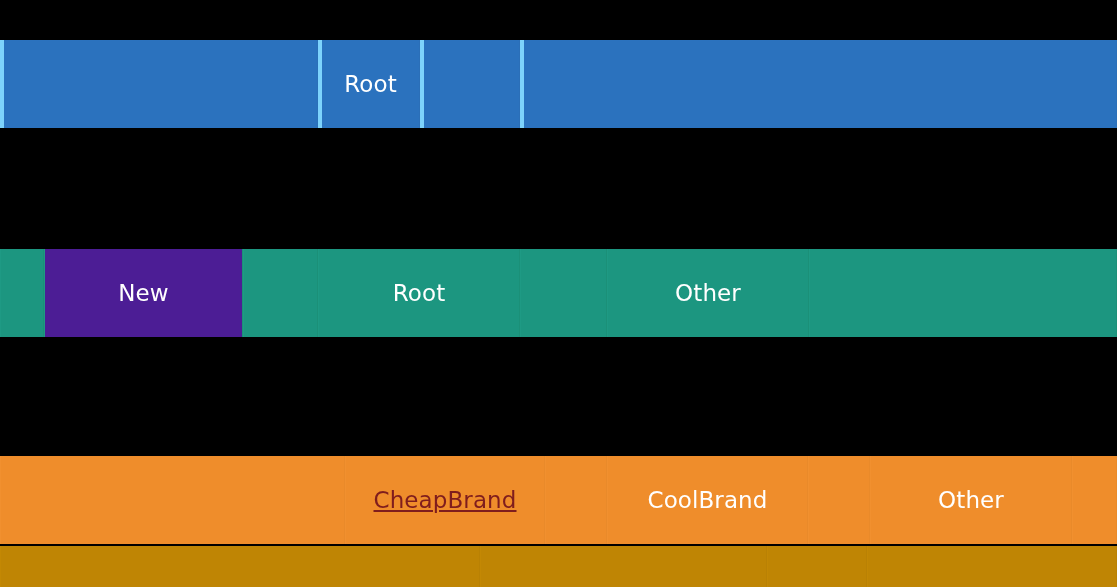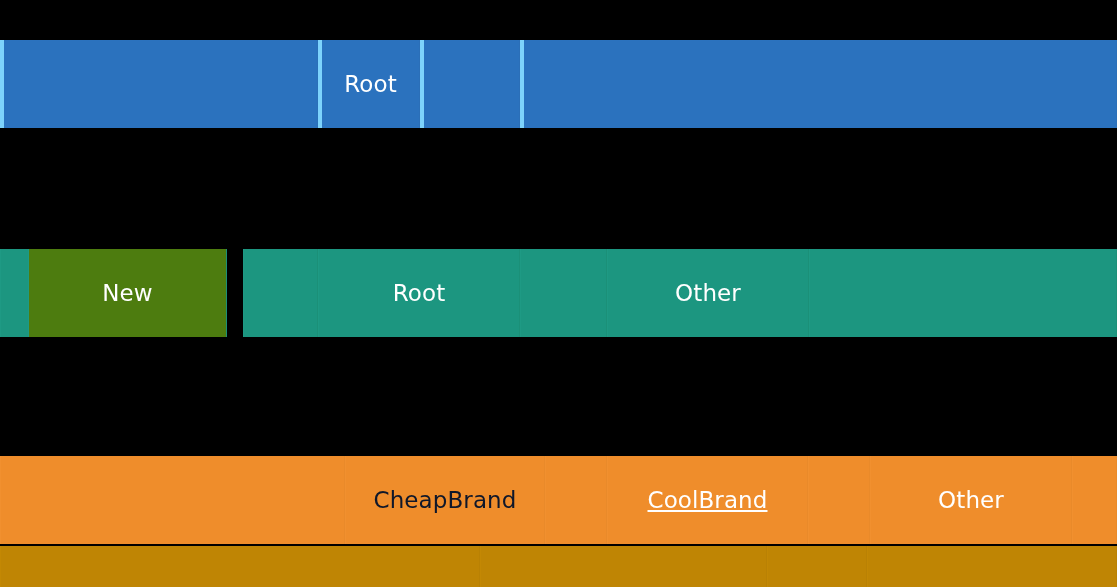--- a/index.html
+++ b/index.html
@@ -59,41 +59,41 @@
     <div class="icicle-row" style="top: 40px; height: 88px;">
       <div class="icicle-node lvl-0 no-label" style="left: 0px; width: 318px; background: rgb(43, 114, 190);"></div>
       <div class="icicle-node lvl-0" style="left: 318px; width: 102px; background: rgb(43, 114, 190);">
         <span class="node-label" style="color: rgb(255, 255, 255);">Root</span>
       </div>
       <div class="icicle-node lvl-0 no-label" style="left: 420px; width: 100px; background: rgb(43, 114, 190);"></div>
       <div class="icicle-node lvl-0 no-label" style="left: 520px; width: 597px; background: rgb(43, 114, 190);"></div>
     </div>
     <div class="icicle-row" style="top: 249px; height: 88px;">
       <div class="icicle-node lvl-1 no-label" style="left: 0px; width: 44px; background: rgb(28, 150, 128);"></div>
-      <div class="icicle-node lvl-1" style="left: 28px; width: 199px; background: #4d7c0f;">
+      <div class="icicle-node lvl-1" style="left: 44px; width: 199px; background: #4c1d95;">
         <span class="node-label" style="color: rgb(255, 255, 255);">New</span>
       </div>
       <div class="icicle-node lvl-1 no-label" style="left: 243px; width: 75px; background: rgb(28, 150, 128);"></div>
       <div class="icicle-node lvl-1" style="left: 318px; width: 202px; background: rgb(28, 150, 128);">
         <span class="node-label" style="color: rgb(255, 255, 255);">Root</span>
       </div>
       <div class="icicle-node lvl-1 no-label" style="left: 520px; width: 87px; background: rgb(28, 150, 128);"></div>
       <div class="icicle-node lvl-1" style="left: 607px; width: 202px; background: rgb(28, 150, 128);">
         <span class="node-label" style="color: rgb(255, 255, 255);">Other</span>
       </div>
       <div class="icicle-node lvl-1 no-label" style="left: 809px; width: 308px; background: rgb(28, 150, 128);"></div>
     </div>
     <div class="icicle-row" style="top: 456px; height: 88px;">
       <div class="icicle-node lvl-2 no-label" style="left: 0px; width: 345px; background: rgb(239, 141, 43);"></div>
       <div class="icicle-node lvl-2" style="left: 345px; width: 200px; background: rgb(239, 141, 43);">
-        <span class="node-label" style="color: #0f172a;">CheapBrand</span>
+        <span class="node-label" style="color: #7f1d1d; text-decoration: underline;">CheapBrand</span>
       </div>
       <div class="icicle-node lvl-2 no-label" style="left: 545px; width: 62px; background: rgb(239, 141, 43);"></div>
       <div class="icicle-node lvl-2" style="left: 607px; width: 201px; background: rgb(239, 141, 43);">
-        <span class="node-label" style="color: rgb(255, 255, 255); text-decoration: underline;">CoolBrand</span>
+        <span class="node-label" style="color: rgb(255, 255, 255);">CoolBrand</span>
       </div>
       <div class="icicle-node lvl-2 no-label" style="left: 808px; width: 62px; background: rgb(239, 141, 43);"></div>
       <div class="icicle-node lvl-2" style="left: 870px; width: 202px; background: rgb(239, 141, 43);">
         <span class="node-label" style="color: rgb(255, 255, 255);">Other</span>
       </div>
       <div class="icicle-node lvl-2 no-label" style="left: 1072px; width: 45px; background: rgb(239, 141, 43);"></div>
     </div>
     <div class="icicle-row" style="top: 546px; height: 41px;">
       <div class="icicle-node lvl-3 no-label" style="left: 0px; width: 480px; background: rgb(191, 133, 4);"></div>
       <div class="icicle-node lvl-3 no-label" style="left: 480px; width: 287px; background: rgb(191, 133, 4);"></div>

